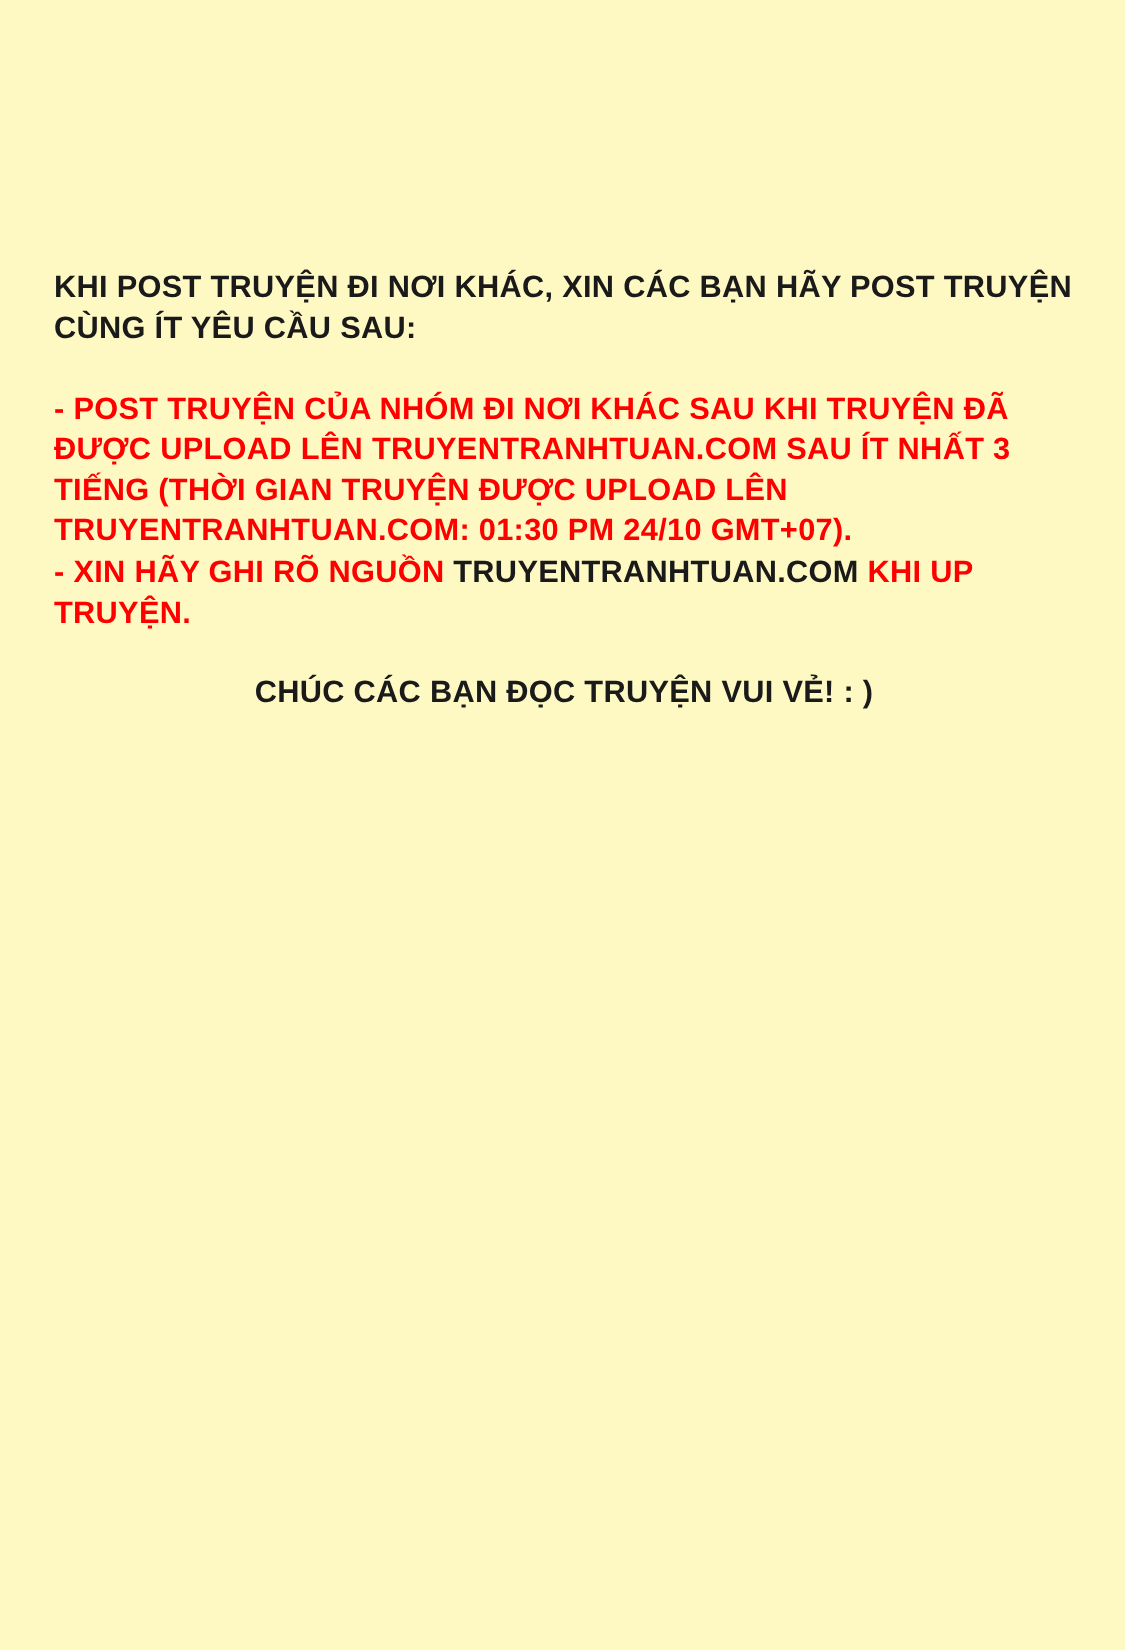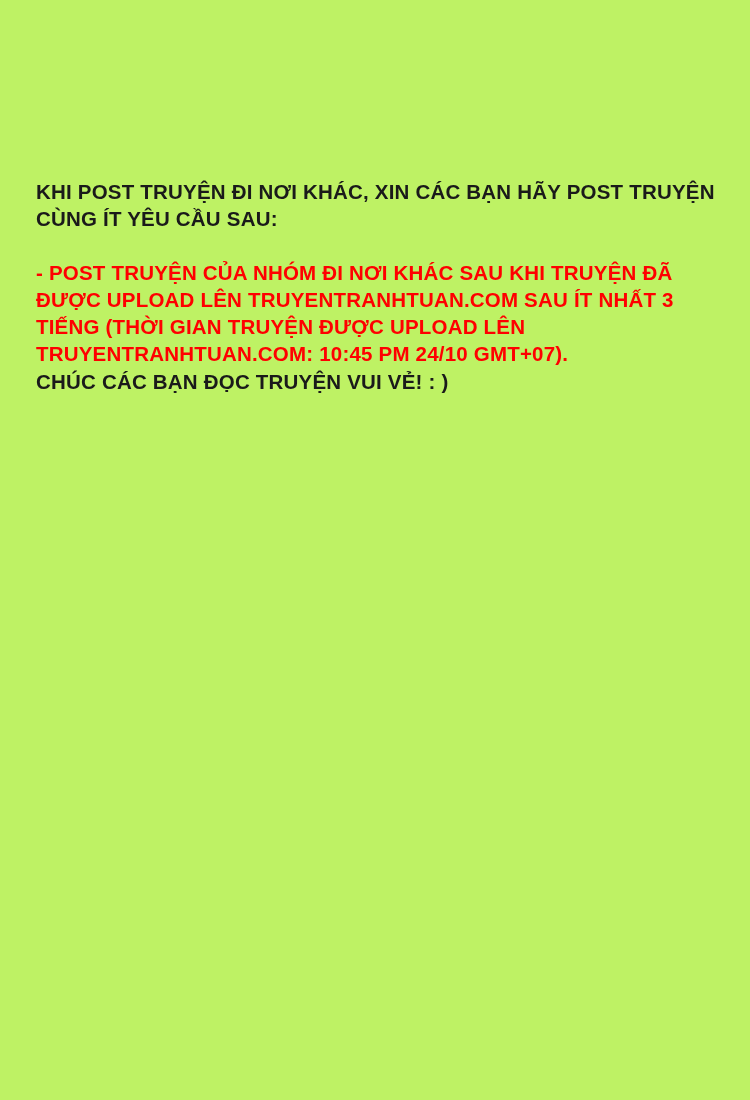--- a/index.html
+++ b/index.html
@@ -13,21 +13,21 @@
     position: relative;
     font-family: "Liberation Sans", sans-serif;
     overflow: hidden;
   }
   .page {
     position: absolute;
     left: 0;
     top: 0;
     width: 750px;
     height: 1100px;
-    background: #bef264;
+    background: #fef9c3;
   }
   .content {
     position: absolute;
     left: 36px;
     top: 178px;
     width: 680px;
   }
   .para {
     margin: 0 0 20px 0;
     font-size: 20.5px;
@@ -52,33 +52,35 @@
     margin-bottom: 26px;
   }
   .p-rule2 {
     margin-bottom: 26px;
   }
   .p-rule3 {
     margin-bottom: 38px;
   }
   .p-outro {
     margin-bottom: 0;
+    text-align: center;
   }
   .inline-red { color: #ff0000; }
   .inline-black { color: #1a1a1a; }
 </style>
 </head>
 <body>
 
 <div class="page">
   <div class="content">
 
     <p class="para black p-intro">KHI POST TRUYỆN ĐI NƠI KHÁC, XIN CÁC BẠN HÃY POST TRUYỆN CÙNG ÍT YÊU CẦU SAU:</p>
 
-    <p class="para red p-rule1">- POST TRUYỆN CỦA NHÓM ĐI NƠI KHÁC SAU KHI TRUYỆN ĐÃ ĐƯỢC UPLOAD LÊN TRUYENTRANHTUAN.COM SAU ÍT NHẤT 3 TIẾNG (THỜI GIAN TRUYỆN ĐƯỢC UPLOAD LÊN TRUYENTRANHTUAN.COM: 10:45 PM 24/10 GMT+07).</p>
+    <p class="para red p-rule1">- POST TRUYỆN CỦA NHÓM ĐI NƠI KHÁC SAU KHI TRUYỆN ĐÃ ĐƯỢC UPLOAD LÊN TRUYENTRANHTUAN.COM SAU ÍT NHẤT 3 TIẾNG (THỜI GIAN TRUYỆN ĐƯỢC UPLOAD LÊN TRUYENTRANHTUAN.COM: 01:30 PM 24/10 GMT+07).</p>
 
 
+    <p class="para p-rule2"><span class="inline-red">- XIN HÃY GHI RÕ NGUỒN </span><span class="inline-black">TRUYENTRANHTUAN.COM</span><span class="inline-red"> KHI UP TRUYỆN.</span></p>
 
 
     <p class="para black p-outro">CHÚC CÁC BẠN ĐỌC TRUYỆN VUI VẺ! : )</p>
 
   </div>
 </div>
 
 </body></html>

